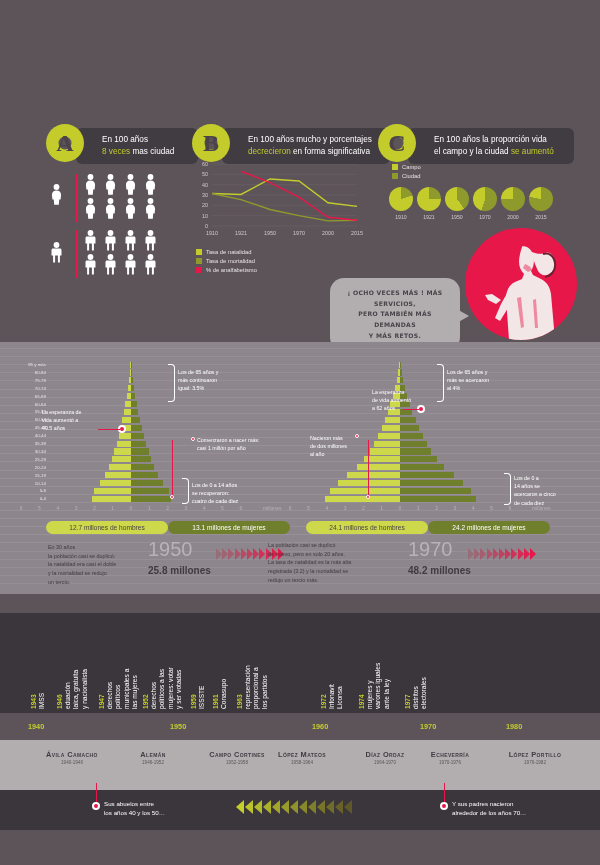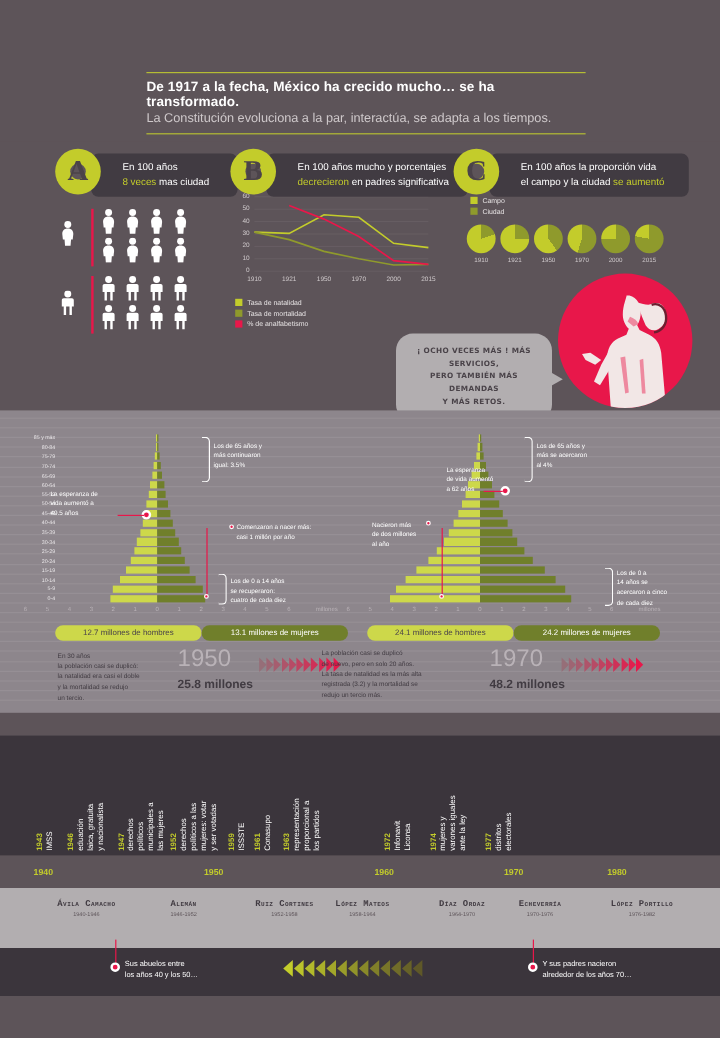--- a/index.html
+++ b/index.html
@@ -93,38 +93,30 @@
   .tl-pres{position:absolute;left:0;top:740px;width:600px;height:50px;background:#b2aeb0;}
   .tl-foot{position:absolute;left:0;top:790px;width:600px;height:40px;background:#3b353c;}
   .tl-bot{position:absolute;left:0;top:830px;width:600px;height:35px;background:#5d5459;}
 
   .ev{position:absolute;writing-mode:vertical-rl;transform:rotate(180deg);font-size:6.6px;line-height:1.25;white-space:nowrap;}
   .ev .y{color:#c3cc2b;font-weight:bold;}
   .ev .t{color:#fff;}
 
   .declbl{position:absolute;font-size:7.3px;color:#c3cc2b;font-weight:bold;}
   .pres{position:absolute;text-align:center;}
-  .pres .nm{font-size:7.4px;color:#413b42;font-family:Liberation Mono, monospace;font-variant:small-caps;letter-spacing:.4px;font-weight:bold;}
+  .pres .nm{font-size:7.4px;color:#413b42;font-family:Liberation Sans, sans-serif;font-variant:small-caps;letter-spacing:.4px;font-weight:bold;}
   .pres .yr{font-size:4.6px;color:#5d5459;margin-top:1px;}
   .footnote{position:absolute;font-size:6.2px;line-height:1.5;color:#fff;}
   .vline{position:absolute;width:1px;background:#e8174a;}
 </style>
 </head>
 <body>
 
 <div class="page">
 
-  <div class="header">
-    <div class="hdr-inner">
-      <div class="hdr-rule"></div>
-      <div class="hdr-title">De 1917 a la fecha, México ha crecido mucho… se ha transformado.</div>
-      <div class="hdr-sub">La Constitución evoluciona a la par, interactúa, se adapta a los tiempos.</div>
-      <div class="hdr-rule"></div>
-    </div>
-  </div>
 
   <div class="badge" style="left:46px;top:124px;">
     <div class="hole"></div>
     <span>A</span>
   </div>
   <div class="callout" style="left:76px;top:128px;width:86px;">
     <div>En 100 años</div>
     <div>
       <span class="hl">8 veces</span><span> mas ciudad</span>
     </div>
@@ -207,21 +199,21 @@
         </svg></div>
     </div>
 
   <div class="badge" style="left:192px;top:124px;">
     <div class="hole"></div>
     <span>B</span>
   </div>
   <div class="callout" style="left:222px;top:128px;width:132px;">
     <div>En 100 años mucho y porcentajes</div>
     <div>
-      <span class="hl">decrecieron</span><span> en padres significativa</span>
+      <span class="hl">decrecieron</span><span> en forma significativa</span>
     </div>
   </div>
   <div class="lc-wrap" id="lineChart" style="left:190px;top:160px;width:175px;height:80px;"><svg width="180" height="84">
         <line x1="22" x2="167" y1="66" y2="66" stroke="#6e6569" stroke-width="0.5"></line>
         <line x1="22" x2="167" y1="55.66666666666667" y2="55.66666666666667" stroke="#6e6569" stroke-width="0.5"></line>
         <line x1="22" x2="167" y1="45.333333333333336" y2="45.333333333333336" stroke="#6e6569" stroke-width="0.5"></line>
         <line x1="22" x2="167" y1="35" y2="35" stroke="#6e6569" stroke-width="0.5"></line>
         <line x1="22" x2="167" y1="24.66666666666667" y2="24.66666666666667" stroke="#6e6569" stroke-width="0.5"></line>
         <line x1="22" x2="167" y1="14.333333333333329" y2="14.333333333333329" stroke="#6e6569" stroke-width="0.5"></line>
         <line x1="22" x2="167" y1="4" y2="4" stroke="#6e6569" stroke-width="0.5"></line>
@@ -581,21 +573,21 @@
   <div id="presidents">
       <div class="pres" style="left: 26px; top: 750px; width: 92px;">
         <div class="nm">Ávila Camacho</div>
         <div class="yr">1940-1946</div>
       </div>
       <div class="pres" style="left: 117px; top: 750px; width: 72px;">
         <div class="nm">Alemán</div>
         <div class="yr">1946-1952</div>
       </div>
       <div class="pres" style="left: 191px; top: 750px; width: 92px;">
-        <div class="nm">Ruiz Cortines</div>
+        <div class="nm">Campo Cortines</div>
         <div class="yr">1952-1958</div>
       </div>
       <div class="pres" style="left: 260px; top: 750px; width: 84px;">
         <div class="nm">López Mateos</div>
         <div class="yr">1958-1964</div>
       </div>
       <div class="pres" style="left: 344px; top: 750px; width: 82px;">
         <div class="nm">Díaz Ordaz</div>
         <div class="yr">1964-1970</div>
       </div>

